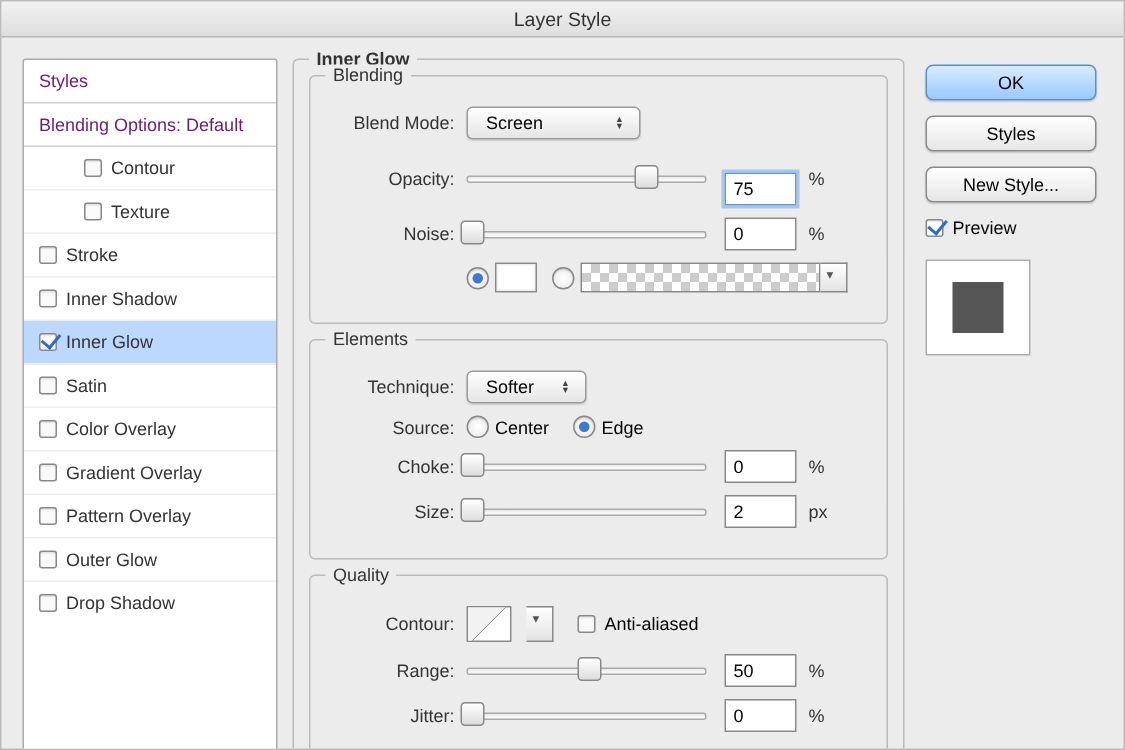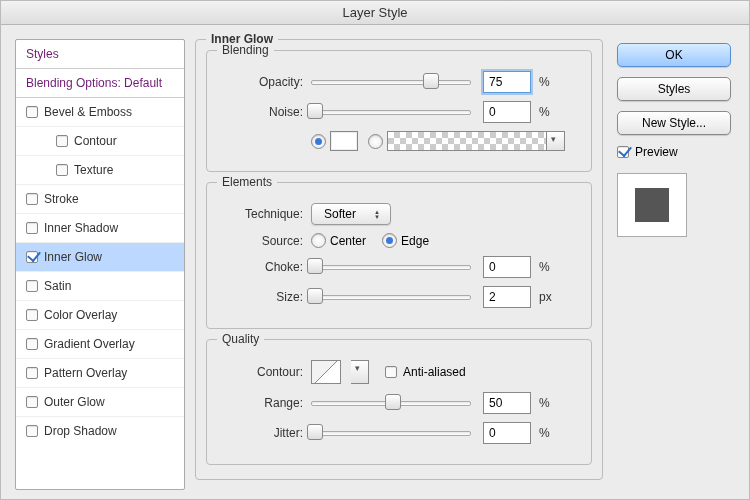--- a/index.html
+++ b/index.html
@@ -27,21 +27,21 @@
   .row { display: flex; align-items: center; margin: 8px 0; }
   .lbl { width: 92px; text-align: right; padding-right: 8px; color: #333; }
   .dropdown { display:inline-flex; align-items:center; justify-content:space-between; border:1px solid #9a9a9a; border-radius:4px; background: linear-gradient(#ffffff,#e5e5e5); padding: 3px 8px 3px 12px; min-width: 116px; box-shadow: 0 1px 1px rgba(0,0,0,0.12); }
   .dd-arrows { display:inline-block; width:10px; text-align:center; }
   .dd-arrows::before { content:"▴"; display:block; font-size:7px; line-height:5px; color:#444;}
   .dd-arrows::after  { content:"▾"; display:block; font-size:7px; line-height:5px; color:#444;}
   .slider { position: relative; height: 16px; width: 160px; }
   .slider .track { position:absolute; left:0; right:0; top:6px; height:5px; border:1px solid #aaa; background: linear-gradient(#e8e8e8,#fff); border-radius:2px; }
   .slider .thumb { position:absolute; top:-1px; width:16px; height:16px; border:1px solid #888; border-radius:3px; background: linear-gradient(#fff,#ddd);}  
   .numbox { width: 48px; border:1px solid #888; padding:3px 5px; background:#fff; margin-left: 12px; text-align:left; font-size:12px; }
-  .numbox.hl { border-color:#5a9be0; box-shadow: 0 0 0 2px rgba(100,160,230,0.5); }
+  .numbox.hl { border-color:#5a9be0; box-shadow: 0 0 0 2px rgba(100,160,230,0.5); margin-top: 14px; }
   .unit { margin-left: 8px; color:#333; }
   .radio { width:15px; height:15px; border:1px solid #888; border-radius:50%; background: radial-gradient(#fff,#e8e8e8); display:inline-block; position:relative; margin-right:4px; vertical-align:middle; box-shadow: inset 0 1px 1px rgba(0,0,0,0.15); }
   .radio.on::after { content:""; position:absolute; left:3px; top:3px; width:7px; height:7px; background:#3879d9; border-radius:50%; }
   .swatch { width:28px; height:20px; border:1px solid #888; background:#fff; display:inline-block; margin-right:10px; vertical-align:middle; box-shadow: inset 0 0 0 1px #eee; }
   .gradient { width:160px; height:20px; border:1px solid #888; display:inline-block; vertical-align:middle;
     background-image:
       linear-gradient(45deg,#ccc 25%,transparent 25%,transparent 75%,#ccc 75%),
       linear-gradient(45deg,#ccc 25%,transparent 25%,transparent 75%,#ccc 75%),
       linear-gradient(to right,#fff 0%, rgba(255,255,255,0) 100%);
     background-size: 12px 12px,12px 12px,100% 100%; background-position: 0 0,6px 6px,0 0; background-color:#fff;
@@ -67,24 +67,20 @@
 <body>
 
 <div class="window">
   <div class="titlebar">Layer Style</div>
   <div class="content">
 
     <div class="sidebar">
       <div class="hdr">Styles</div>
       <div class="hdr">Blending Options: Default</div>
 
-      <div class="item">
-        <span class="chk"></span>
-        <span>Bevel &amp; Emboss</span>
-      </div>
       <div class="item sub">
         <span class="chk"></span>
         <span>Contour</span>
       </div>
       <div class="item sub">
         <span class="chk"></span>
         <span>Texture</span>
       </div>
       <div class="item">
         <span class="chk"></span>
@@ -123,20 +119,27 @@
         <span>Drop Shadow</span>
       </div>
     </div>
 
     <div class="middle">
       <div class="group outer">
         <span class="gtitle">Inner Glow</span>
 
         <div class="group">
           <span class="gtitle">Blending</span>
+          <div class="row">
+            <span class="lbl">Blend Mode:</span>
+            <span class="dropdown">
+              <span>Screen</span>
+              <span class="dd-arrows"></span>
+            </span>
+          </div>
           <div class="row">
             <span class="lbl">Opacity:</span>
             <span class="slider">
                 <span class="track"></span>
                 <span class="thumb" style="left:112px"></span>
               </span>
             <span class="numbox hl">75</span>
             <span class="unit">%</span>
           </div>
           <div class="row">

